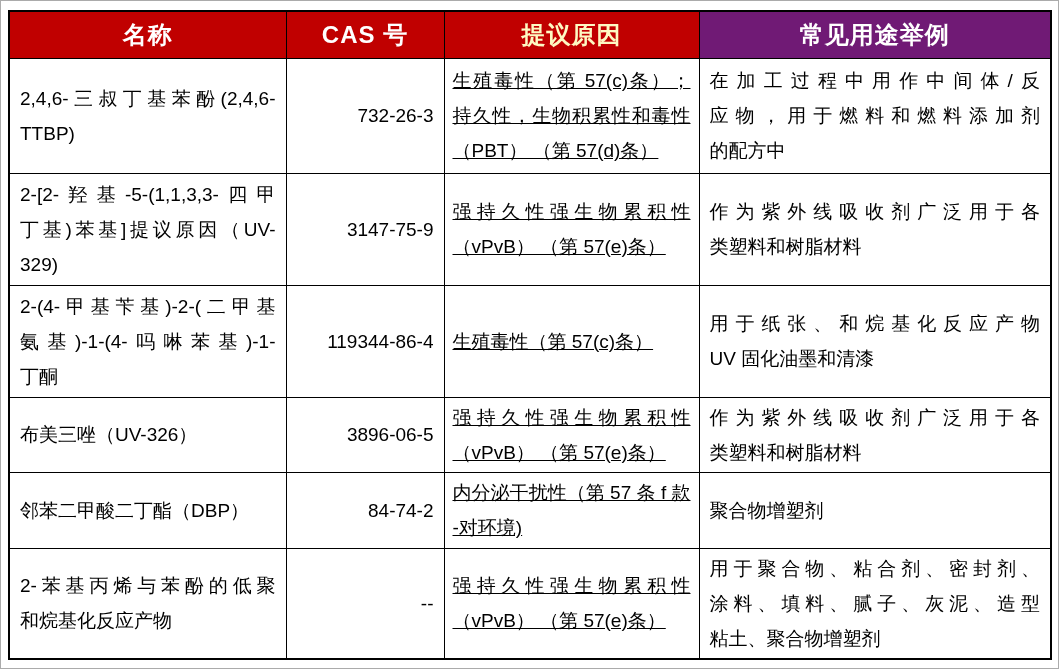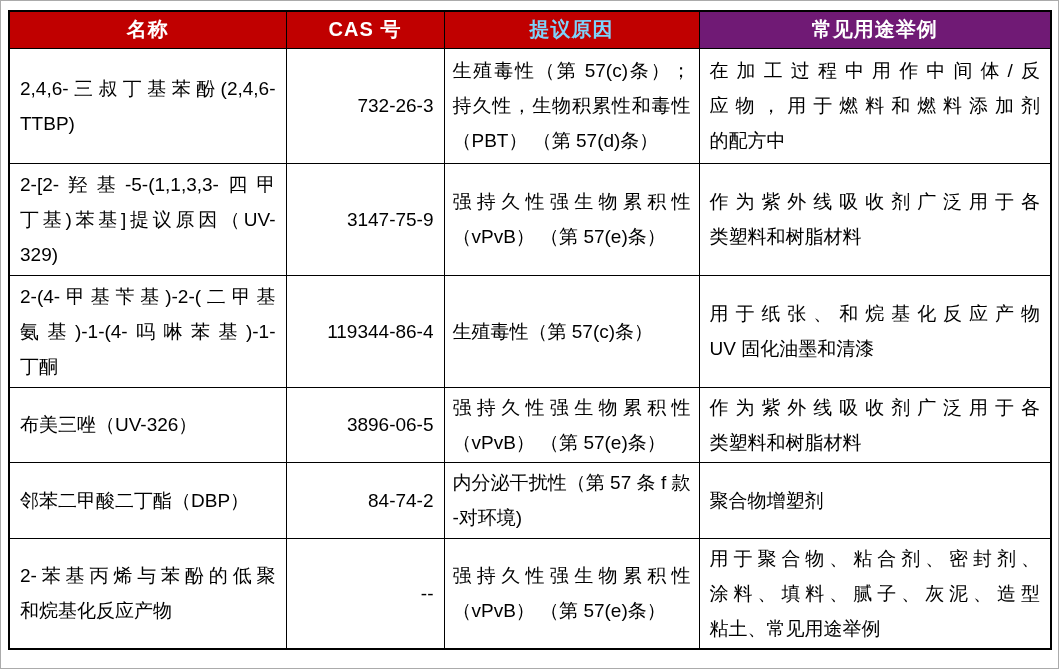--- a/index.html
+++ b/index.html
@@ -22,22 +22,22 @@
   }
   .doc-table th, .doc-table td {
     border: 1px solid #000000;
     box-sizing: border-box;
     overflow: hidden;
   }
   .doc-table th {
     background: #C00000;
     color: #ffffff;
     font-weight: bold;
-    font-size: 20px;
-    height: 37px;
+    font-size: 24px;
+    height: 47px;
     text-align: center;
     vertical-align: middle;
     letter-spacing: 1px;
   }
   .doc-table td {
     font-size: 19px;
     line-height: 35px;
     color: #000000;
     vertical-align: middle;
     padding: 2px 10px;
@@ -49,21 +49,21 @@
   col.c-use    { width: 352px; }
   
   tbody tr:nth-child(1) td { height: 115px; }
   tbody tr:nth-child(2) td { height: 112px; }
   tbody tr:nth-child(3) td { height: 112px; }
   tbody tr:nth-child(4) td { height: 71px; }
   tbody tr:nth-child(5) td { height: 76px; }
   tbody tr:nth-child(6) td { height: 106px; }
 
   td.col-cas { text-align: right; }
-  td.col-reason { padding: 2px 8px; }
+  td.col-reason { padding: 2px 8px; text-decoration: underline; }
   .ln { text-align: left; }
   
   td.jcol .ln:not(:last-child) {
     text-align: justify;
     text-align-last: justify;
   }
 </style>
 </head>
 <body>
 
@@ -72,21 +72,21 @@
     <colgroup>
       <col class="c-name">
       <col class="c-cas">
       <col class="c-reason">
       <col class="c-use">
     </colgroup>
     <thead>
       <tr id="header-row">
           <th class="col-name" style="background: rgb(192, 0, 0); color: rgb(255, 255, 255);">名称</th>
           <th class="col-cas" style="background: rgb(192, 0, 0); color: rgb(255, 255, 255); margin-left: 24px;">CAS 号</th>
-          <th class="col-reason" style="background: rgb(192, 0, 0); color: #7dd3fc;">提议原因</th>
+          <th class="col-reason" style="background: rgb(192, 0, 0); color: #fef9c3;">提议原因</th>
           <th class="col-use" style="background: #701a75; color: rgb(255, 255, 255);">常见用途举例</th>
         </tr>
     </thead>
     <tbody id="table-body">
         <tr>
           <td class="col-name jcol">
             <div class="ln">2,4,6-三叔丁基苯酚(2,4,6-</div>
             <div class="ln">TTBP)</div>
           </td>
           <td class="col-cas">732-26-3</td>
@@ -165,18 +165,18 @@
             <div class="ln">和烷基化反应产物</div>
           </td>
           <td class="col-cas">--</td>
           <td class="col-reason jcol">
             <div class="ln">强持久性强生物累积性</div>
             <div class="ln">（vPvB） （第 57(e)条）</div>
           </td>
           <td class="col-use jcol">
             <div class="ln">用于聚合物、粘合剂、密封剂、</div>
             <div class="ln">涂料、填料、腻子、灰泥、造型</div>
-            <div class="ln">粘土、常见用途举例</div>
+            <div class="ln">粘土、聚合物增塑剂</div>
           </td>
         </tr>
       </tbody>
   </table>
 </div>
 
 </body></html>

